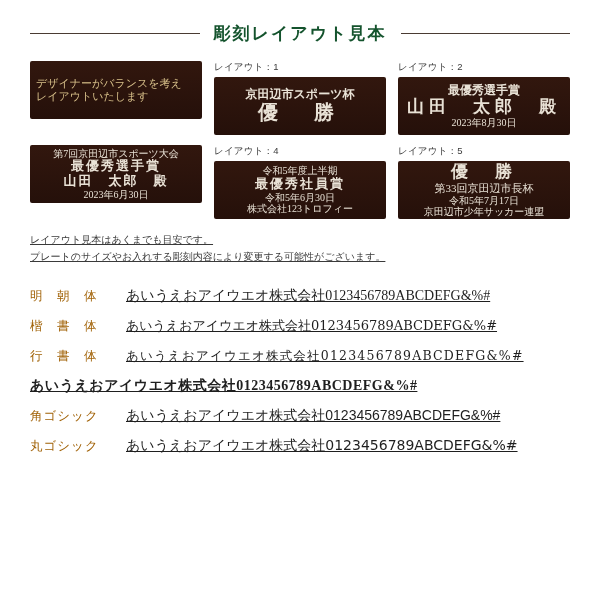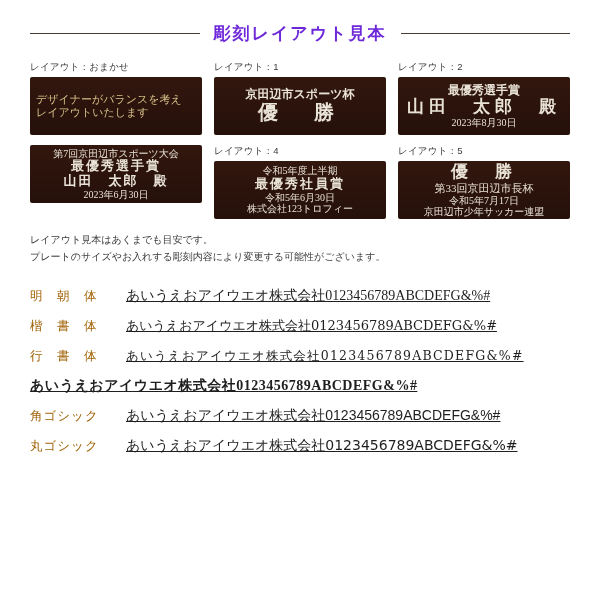--- a/index.html
+++ b/index.html
@@ -33,21 +33,21 @@
   .section-head .rule {
     flex: 1 1 auto;
     height: 1px;
     background: #4a3b33;
   }
   .section-head .title {
     flex: 0 0 auto;
     font-size: 17px;
     letter-spacing: 2px;
     font-weight: 700;
-    color: #6d28d9;
+    color: #14532d;
     white-space: nowrap;
   }
 
   
   .grid {
     width: 540px;
     margin: 16px auto 0 auto;
     display: grid;
     grid-template-columns: repeat(3, 1fr);
     column-gap: 12px;
@@ -90,20 +90,21 @@
   .ln.left { text-align: right; align-self: flex-start; }
   .sp2 { letter-spacing: 2px; }
 
   
   .notes {
     width: 540px;
     margin: 12px auto 0 auto;
     font-size: 10px;
     color: #3a3a3a;
     line-height: 1.7;
+    text-decoration: underline;
   }
 
   
   .fonts {
     width: 540px;
     margin: 16px auto 0 auto;
   }
   .font-row {
     display: flex;
     align-items: center;
@@ -141,21 +142,20 @@
 
   <div class="section-head head-1">
     <div class="rule"></div>
     <div class="title">彫刻レイアウト見本</div>
     <div class="rule"></div>
   </div>
 
   <div class="grid">
 
     <div>
-      <div class="cell-label">レイアウト：おまかせ</div>
       <div class="plate">
         <div class="ln s11 tan left">デザイナーがバランスを考え</div>
         <div class="ln s11 tan left">レイアウトいたします</div>
       </div>
     </div>
 
     <div>
       <div class="cell-label">レイアウト：1</div>
       <div class="plate">
         <div class="ln s12">京田辺市スポーツ杯</div>

